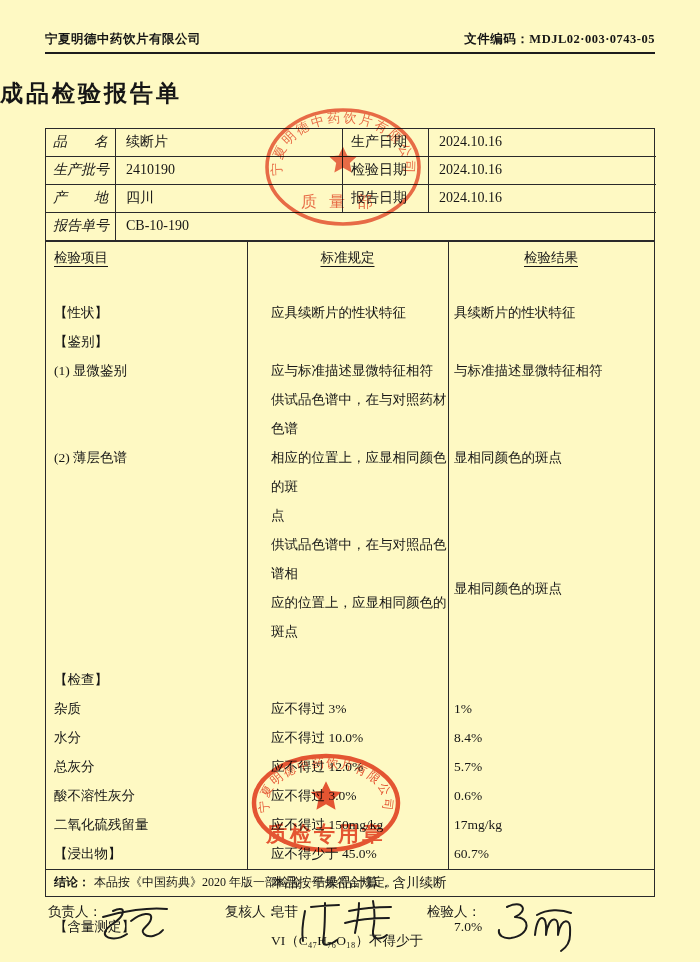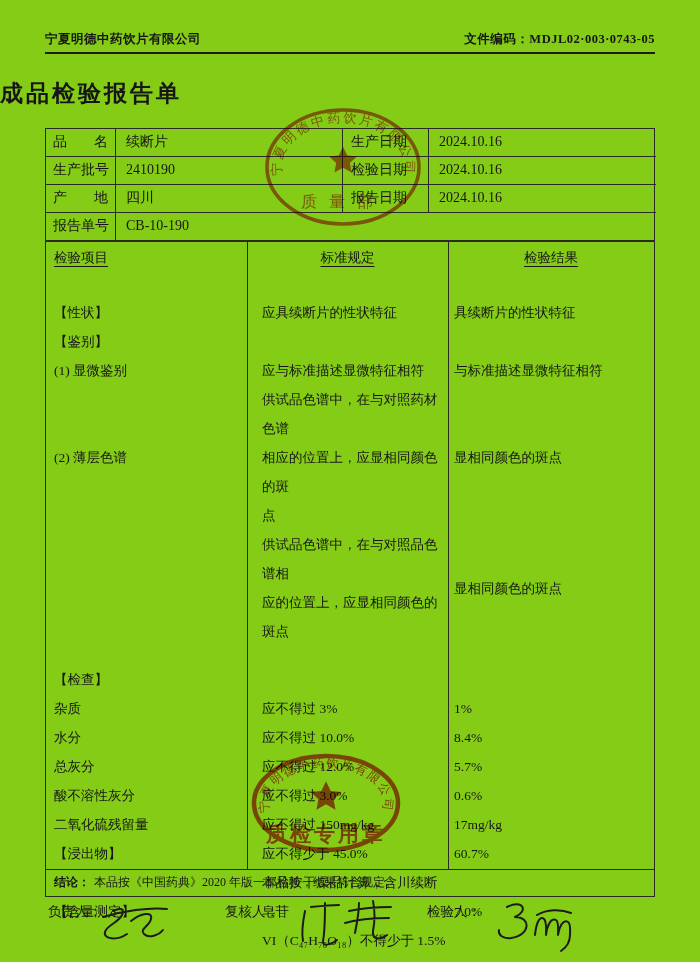--- a/index.html
+++ b/index.html
@@ -1,53 +1,53 @@
 <!DOCTYPE html>
 <html><head>
 <meta charset="utf-8">
 <style>
   html,body{margin:0;padding:0;background:#fff;}
   .page{
-    position:relative;width:700px;height:962px;background:#84cc16;overflow:hidden;
+    position:relative;width:700px;height:962px;background:#fef9c3;overflow:hidden;
     font-family:"Liberation Serif","DejaVu Serif",serif;color:#161616;
   }
   
   .doc-header{position:absolute;left:45px;right:45px;top:31px;display:flex;
     justify-content:space-between;align-items:baseline;font-size:12.5px;}
   .doc-header .company{font-weight:600;letter-spacing:.5px;}
   .doc-header .code{font-weight:700;letter-spacing:.5px;}
   .header-rule{position:absolute;left:45px;right:45px;top:52px;border-top:2px solid #1d1d1d;}
   .report-title{position:absolute;left:0;right:0;top:78px;
     font-size:23px;font-weight:700;letter-spacing:3px;}
   
   .info-table{position:absolute;left:45px;top:128px;width:610px;
     display:grid;grid-template-columns:70px 227px 86px 227px;grid-auto-rows:28px;
     border:1.5px solid #2a2a2a;font-size:14px;box-sizing:border-box;}
   .info-table>div{border-right:1px solid #2a2a2a;border-bottom:1px solid #2a2a2a;
     display:block;line-height:26.5px;white-space:nowrap;overflow:visible;box-sizing:border-box;}
   .info-table>div.last-col{border-right:none;}
   .info-table>div.last-row{border-bottom:none;}
-  .cell-label{padding:0 7px;text-align:justify;text-align-last:justify;}
+  .cell-label{padding:0 7px;text-align:justify;text-align-last:justify;font-style:italic;}
   .cell-value{padding:0 10px;}
   .cell-dlabel{padding:0 0 0 8px;}
   .cell-span{grid-column:2/5;}
   
   .main-table{position:absolute;left:45px;top:240px;width:610px;height:630px;
     border:1.5px solid #2a2a2a;box-sizing:border-box;font-size:13.5px;}
   .vline{position:absolute;top:0;bottom:0;width:1px;background:#2a2a2a;}
   .vline.v1{left:201px;}
   .vline.v2{left:402px;}
   .mt-head{display:flex;height:57px;padding-top:8px;box-sizing:border-box;}
   .mt-head .h1{width:201px;padding-left:8px;box-sizing:border-box;}
   .mt-head .h2{width:201px;text-align:center;}
   .mt-head .h3{flex:1;text-align:center;}
   .mt-head span{text-decoration:underline;text-underline-offset:4px;}
   .mt-row{display:flex;align-items:center;line-height:29px;}
   .mt-row .itm{width:201px;padding-left:8px;box-sizing:border-box;white-space:pre-line;}
-  .mt-row .std{width:201px;padding-left:15px;box-sizing:border-box;white-space:pre-line;}
+  .mt-row .std{width:201px;padding-left:24px;box-sizing:border-box;white-space:pre-line;}
   .mt-row .res{flex:1;padding-left:6px;box-sizing:border-box;white-space:pre-line;}
   .mt-row.gap-before{margin-top:19px;}
   
   .conclusion{position:absolute;left:45px;top:869px;width:610px;height:28px;
     border:1.5px solid #2a2a2a;box-sizing:border-box;line-height:25px;
     font-size:12px;padding-left:8px;white-space:nowrap;}
   .conclusion .c-label{font-weight:700;margin-right:4px;}
   
   .signoff{position:absolute;left:45px;top:897px;width:610px;height:60px;font-size:13.5px;}
   .signoff .s-label{position:absolute;top:6px;white-space:nowrap;}

